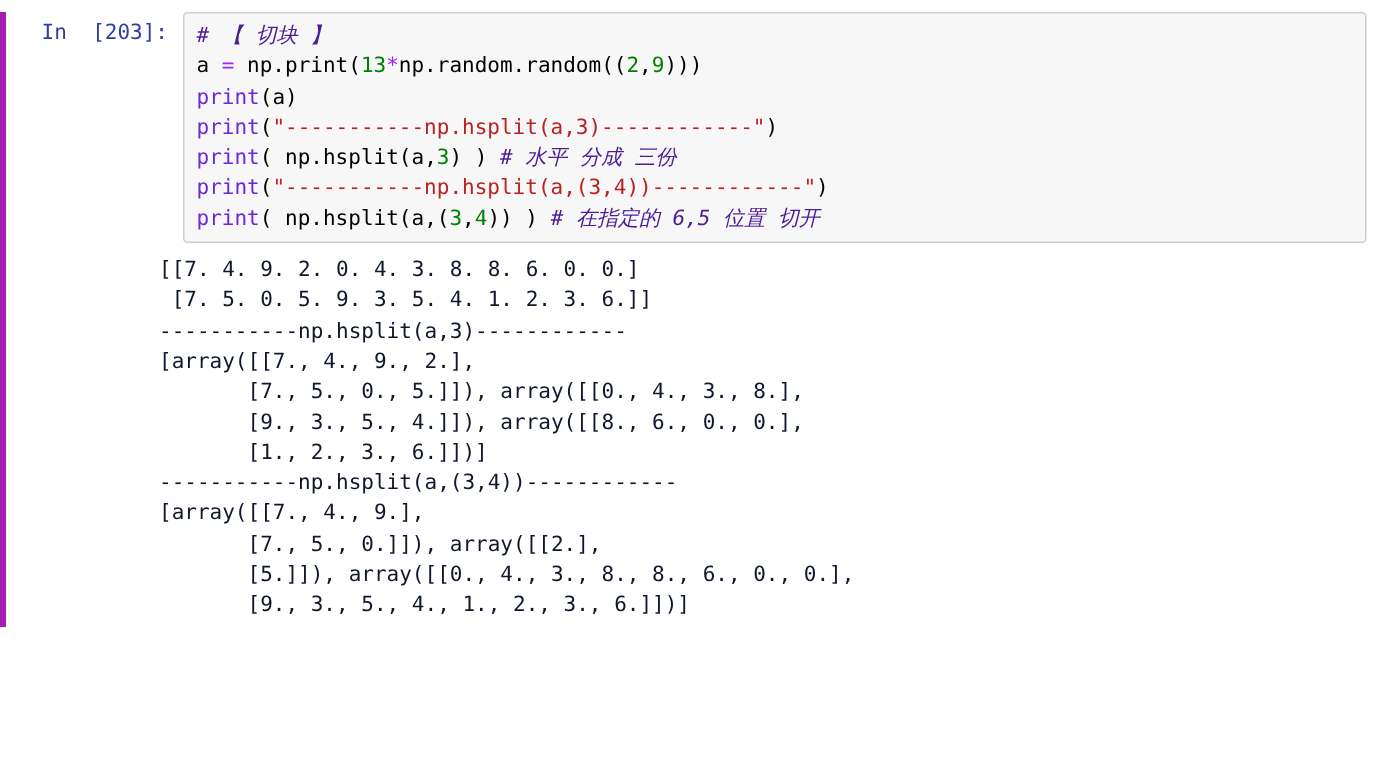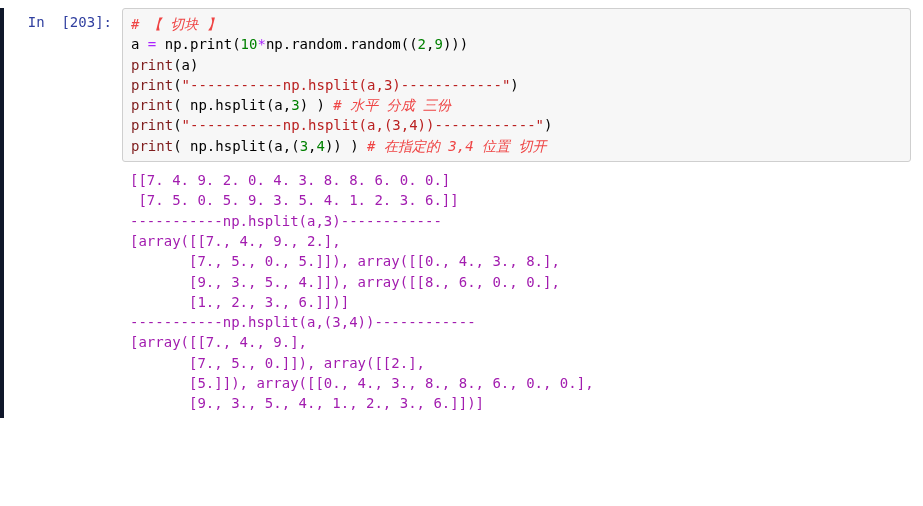--- a/index.html
+++ b/index.html
@@ -4,21 +4,21 @@
 <style>
   * { box-sizing: border-box; margin: 0; padding: 0; }
   body {
     font-family: "SimSun", "宋体", monospace;
     font-size: 14px;
     background: #fff;
     padding: 8px 0;
     width: 923px;
   }
   .cell {
-    border-left: 4px solid #0f172a;
+    border-left: 4px solid #a21caf;
     padding-left: 8px;
     padding-right: 12px;
   }
   .prompt-row { display: flex; }
   .prompt {
     flex: 0 0 110px;
     text-align: right;
     padding-right: 10px;
     color: #303F9F;
     font-family: monospace;
@@ -31,47 +31,47 @@
     background: #f7f7f7;
     border: 1px solid #cfcfcf;
     border-radius: 3px;
     padding: 5px 8px;
     font-family: monospace;
     font-size: 14px;
     white-space: pre;
     line-height: 1.45;
   }
   .output-area {
-    margin-left: 110px;
+    margin-left: 86px;
     padding: 8px 8px 4px 8px;
     font-family: monospace;
     font-size: 14px;
     white-space: pre;
     line-height: 1.45;
-    color: #a21caf;
+    color: #0f172a;
   }
-  .c-comment { color: #ef4444; font-style: italic; }
+  .c-comment { color: #4c1d95; font-style: italic; }
   .c-num { color: #008000; }
   .c-op { color: #AA22FF; }
   .c-str { color: #BA2121; }
-  .c-builtin { color: #7f1d1d; }
+  .c-builtin { color: #6d28d9; }
 </style>
 </head>
 <body>
 
 <div class="cell">
   <div class="prompt-row">
     <div class="prompt">In  [203]:</div>
     <div class="input-area"><span class="c-comment"># 【 切块 】</span>
-<span>a </span><span class="c-op">=</span><span> np.print</span><span>(</span><span class="c-num">10</span><span class="c-op">*</span><span>np.random.random</span><span>((</span><span class="c-num">2</span><span>,</span><span class="c-num">9</span><span>)))</span>
+<span>a </span><span class="c-op">=</span><span> np.print</span><span>(</span><span class="c-num">13</span><span class="c-op">*</span><span>np.random.random</span><span>((</span><span class="c-num">2</span><span>,</span><span class="c-num">9</span><span>)))</span>
 <span class="c-builtin">print</span><span>(</span><span>a</span><span>)</span>
 <span class="c-builtin">print</span><span>(</span><span class="c-str">"-----------np.hsplit(a,3)------------"</span><span>)</span>
 <span class="c-builtin">print</span><span>( </span><span>np.hsplit</span><span>(</span><span>a</span><span>,</span><span class="c-num">3</span><span>) )</span><span class="c-comment"> # 水平 分成 三份</span>
 <span class="c-builtin">print</span><span>(</span><span class="c-str">"-----------np.hsplit(a,(3,4))------------"</span><span>)</span>
-<span class="c-builtin">print</span><span>( </span><span>np.hsplit</span><span>(</span><span>a</span><span>,</span><span>(</span><span class="c-num">3</span><span>,</span><span class="c-num">4</span><span>)) )</span><span class="c-comment"> # 在指定的 3,4 位置 切开</span></div>
+<span class="c-builtin">print</span><span>( </span><span>np.hsplit</span><span>(</span><span>a</span><span>,</span><span>(</span><span class="c-num">3</span><span>,</span><span class="c-num">4</span><span>)) )</span><span class="c-comment"> # 在指定的 6,5 位置 切开</span></div>
   </div>
   <div class="output-area">[[7. 4. 9. 2. 0. 4. 3. 8. 8. 6. 0. 0.]
  [7. 5. 0. 5. 9. 3. 5. 4. 1. 2. 3. 6.]]
 -----------np.hsplit(a,3)------------
 [array([[7., 4., 9., 2.],
        [7., 5., 0., 5.]]), array([[0., 4., 3., 8.],
        [9., 3., 5., 4.]]), array([[8., 6., 0., 0.],
        [1., 2., 3., 6.]])]
 -----------np.hsplit(a,(3,4))------------
 [array([[7., 4., 9.],

